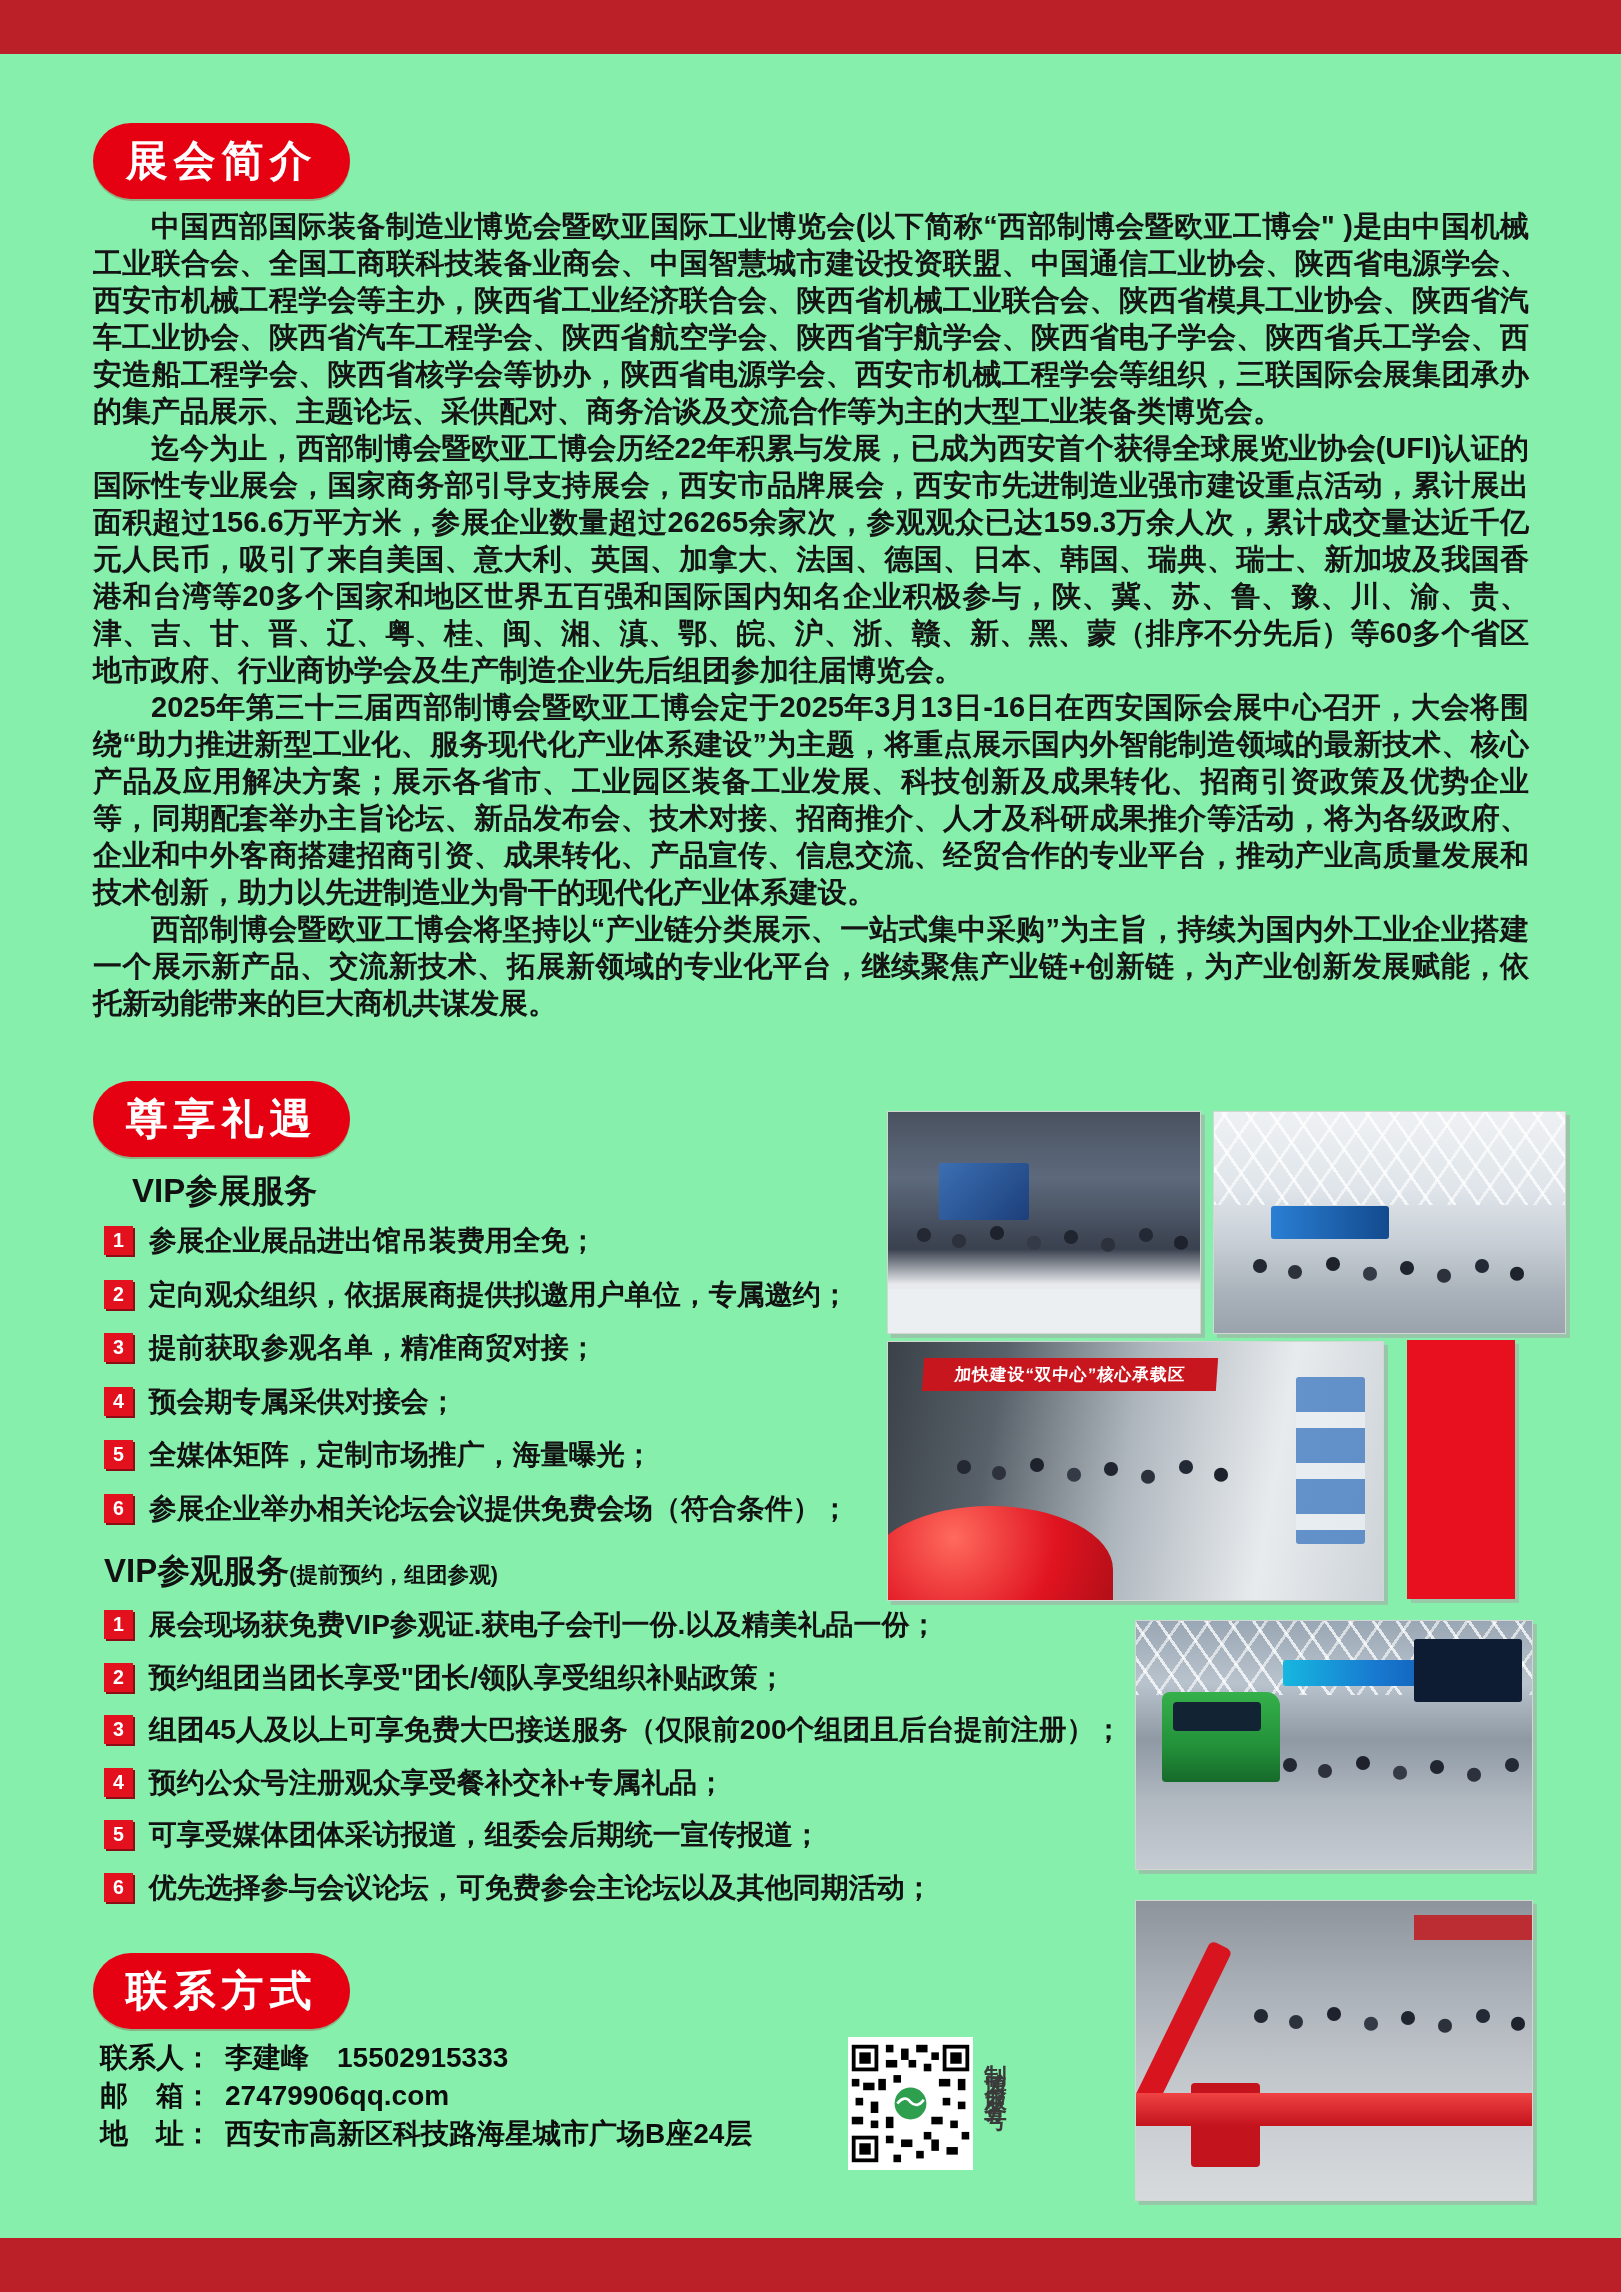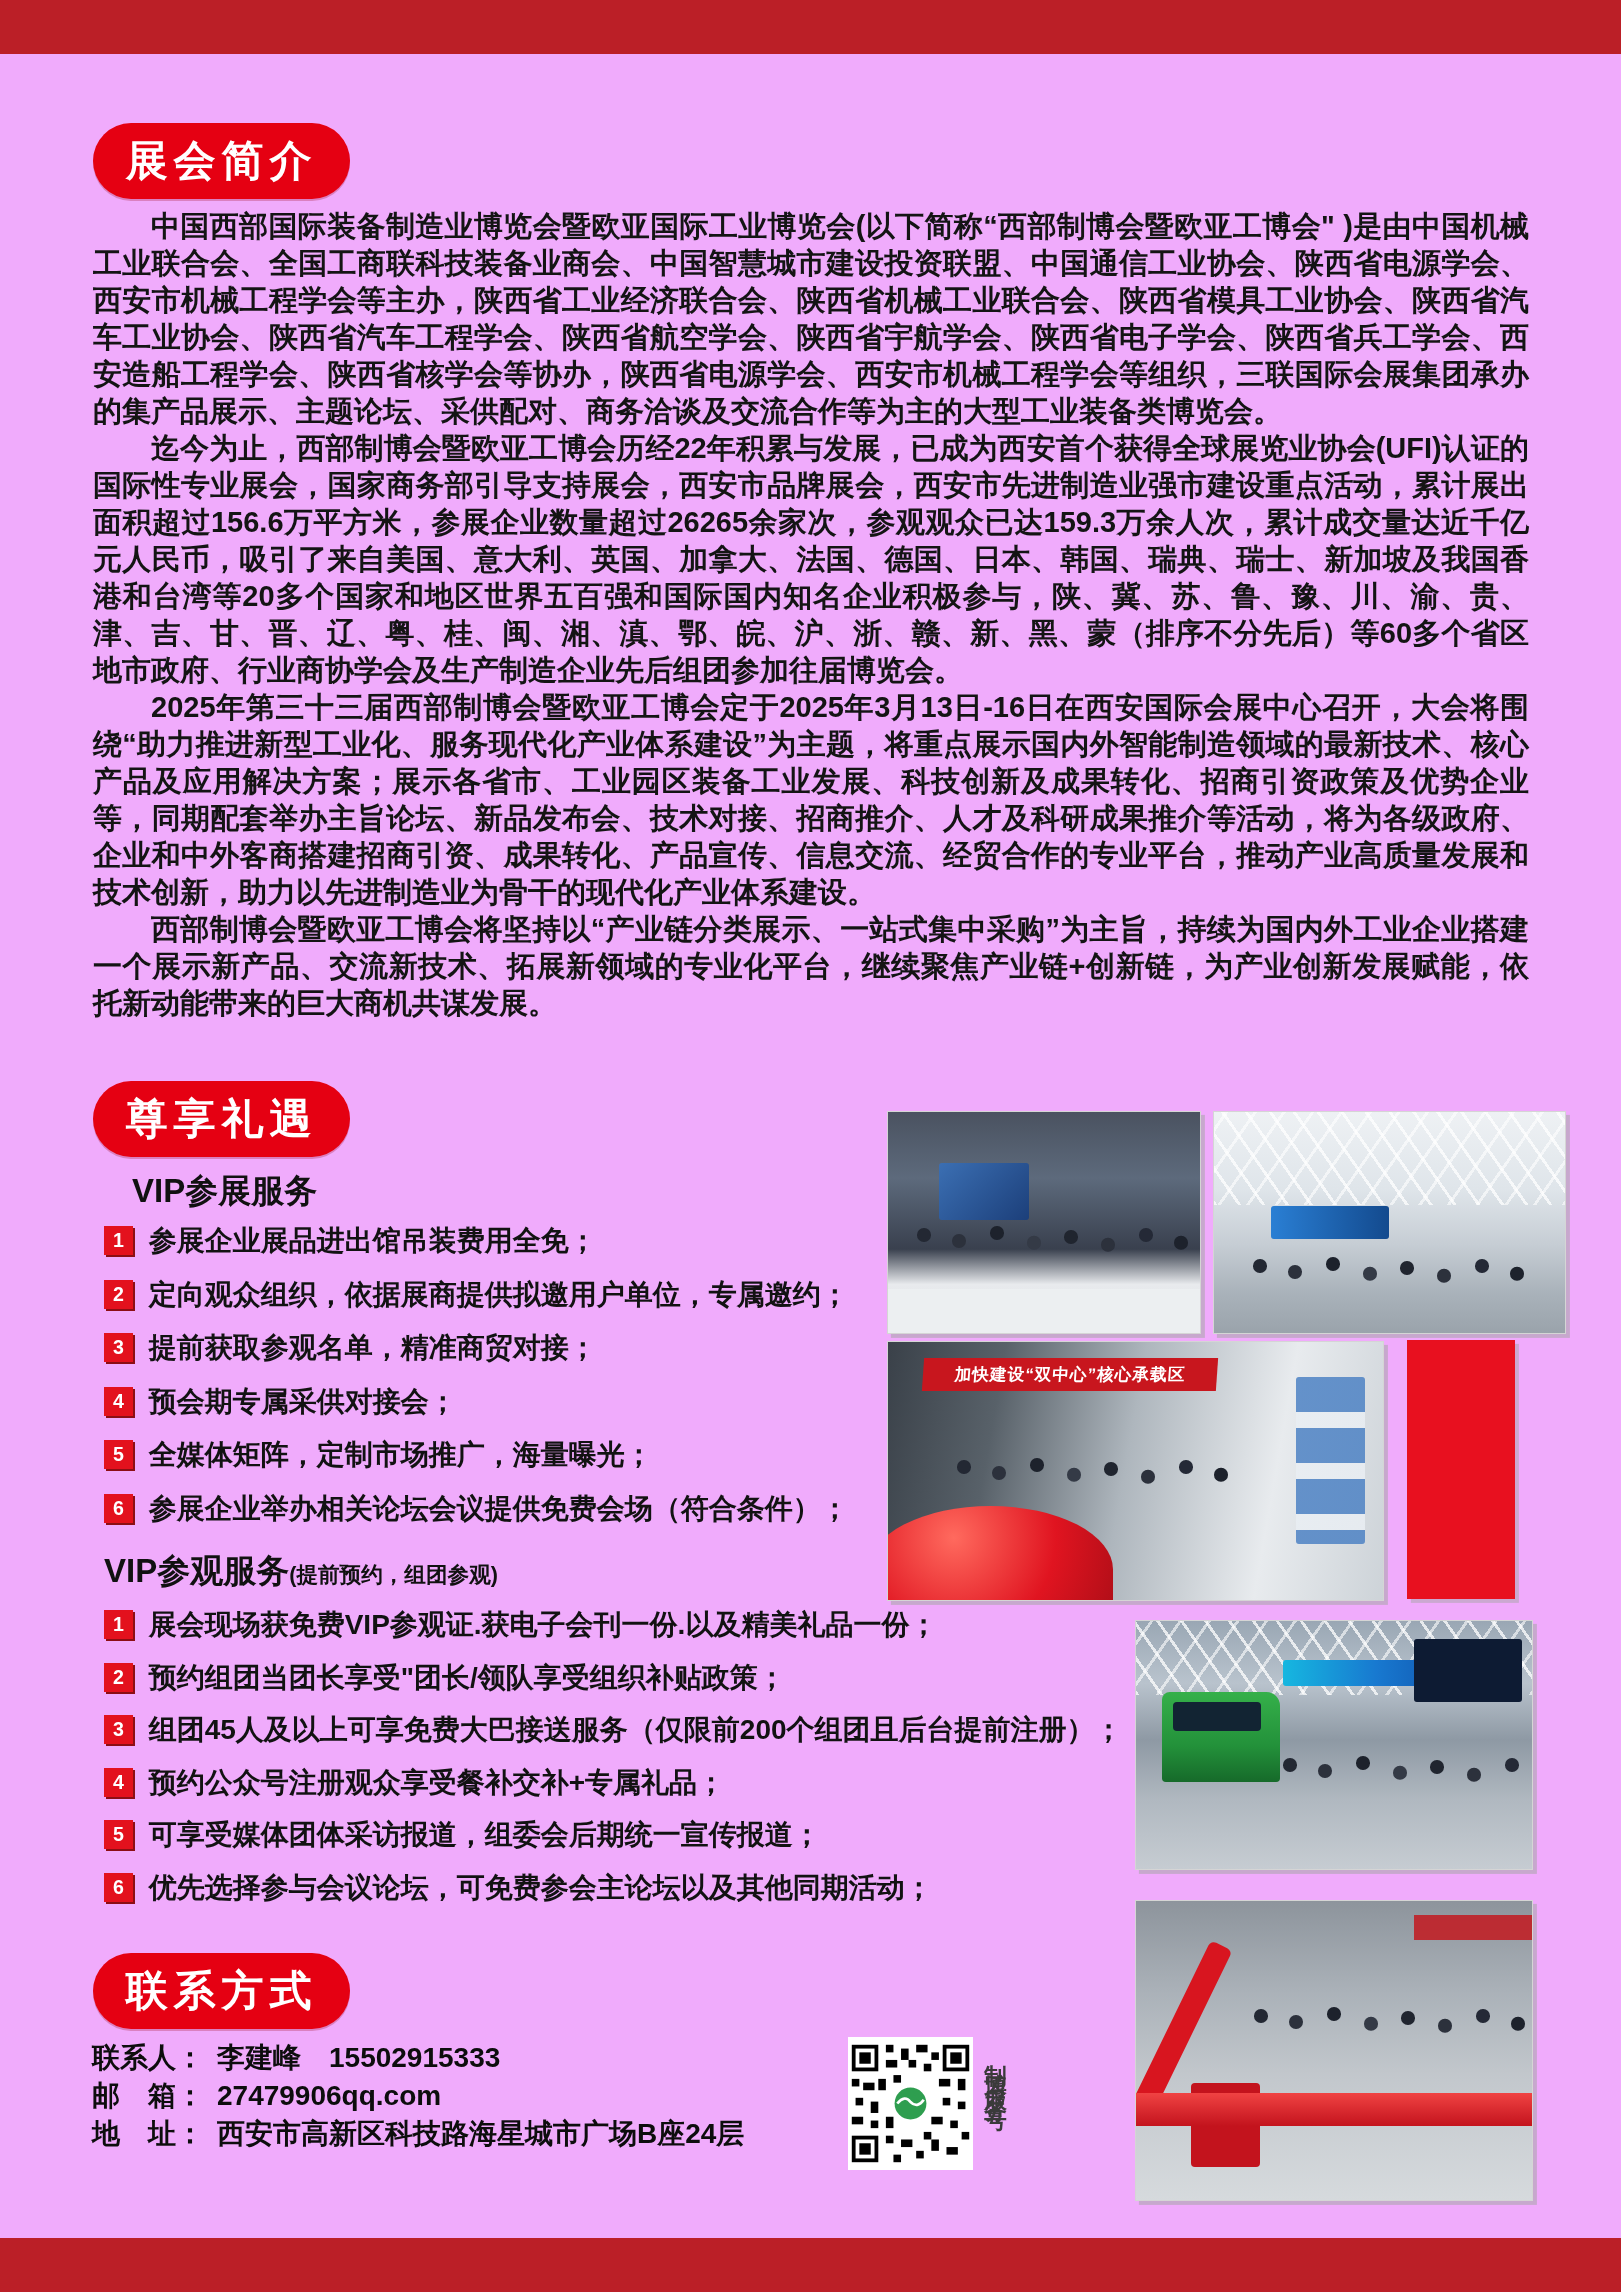--- a/index.html
+++ b/index.html
@@ -1,18 +1,18 @@
 <!DOCTYPE html>
 <html lang="zh"><head>
 <meta charset="utf-8">
 <style>
   html,body{margin:0;padding:0;background:#e8e8e8;}
   .page{
     position:relative;width:1621px;height:2293px;margin:0 auto;
-    background:#f0abfc;overflow:hidden;
+    background:#86efac;overflow:hidden;
     font-family:"Liberation Sans","DejaVu Sans",sans-serif;
     color:#101010;
   }
   
   .bar{position:absolute;left:0;width:1621px;background:#bb1f27;}
   .bar.top{top:0;height:54px;}
   .bar.bottom{top:2238px;height:55px;}
 
   
   .badge{
@@ -104,21 +104,21 @@
     background:linear-gradient(180deg,#f04343,#c3131d);}
   .pe-arm{position:absolute;left:33px;top:35px;width:23.5px;height:186px;background:#d8151f;
     transform:rotate(26deg);border-radius:5.9px;}
   .pe-base{position:absolute;left:55px;bottom:33px;width:69px;height:84px;background:#c3131d;border-radius:3.9px;}
   .pe-banner{position:absolute;right:0;top:13.7px;width:118px;height:25.5px;background:#c02027;opacity:.9;}
 
   .red-block{position:absolute;left:1407px;top:1340px;width:108px;height:259px;background:#e8101f;
     box-shadow:3.9px 3.9px 0 rgba(165,165,165,.5);}
 
   
-  .contact{position:absolute;left:92px;top:2039px;font-size:28px;font-weight:bold;color:#0d0d0d;}
+  .contact{position:absolute;left:100px;top:2039px;font-size:28px;font-weight:bold;color:#0d0d0d;}
   .contact .row{height:38px;line-height:38px;}
   .contact .lab{display:inline-block;min-width:125px;}
 
   
   .qr{position:absolute;left:848px;top:2037px;width:125px;height:133px;background:#fff;}
   .qr svg{width:100%;height:100%;}
   .qr-caption{
     position:absolute;left:980px;top:2047px;height:127px;
     writing-mode:vertical-rl;letter-spacing:8.8px;
     font-size:22.5px;font-weight:bold;color:#3a3a3a;

